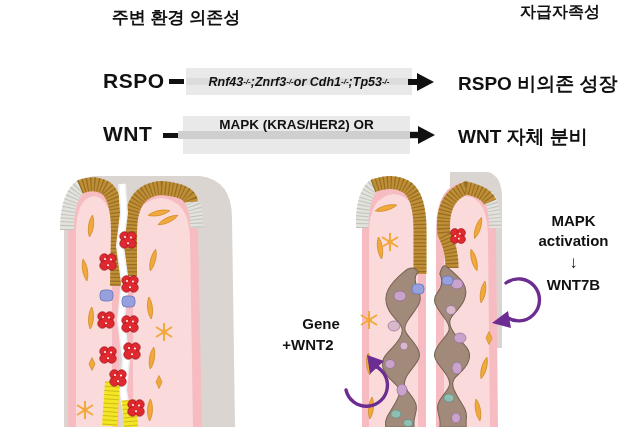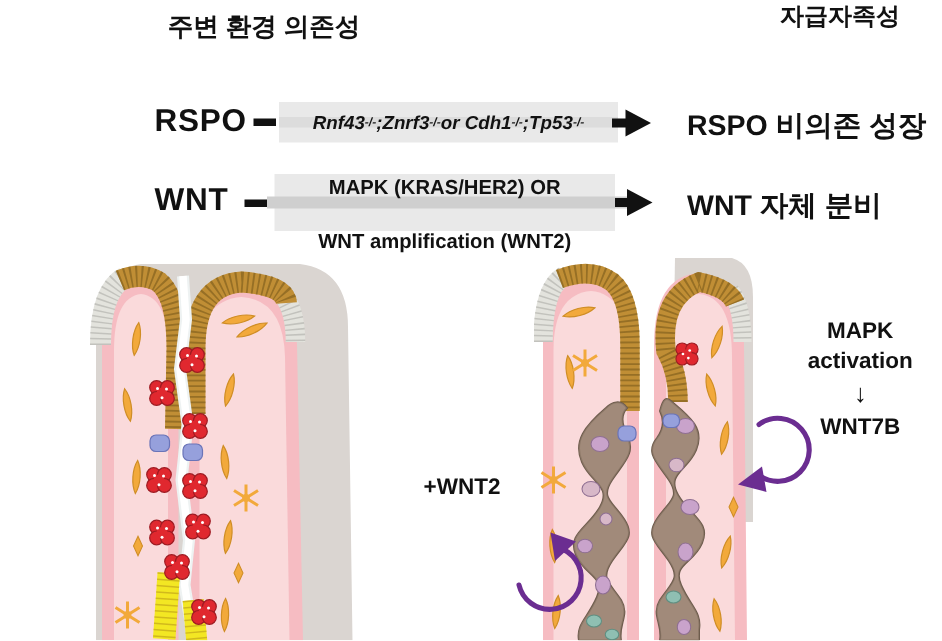--- a/index.html
+++ b/index.html
@@ -74,21 +74,20 @@
   <div class="abs result rspo-result">
     <span>RSPO</span><span> 비의존 성장</span>
   </div>
 
   <div class="abs pw-label wnt-label">WNT</div>
   <div class="abs dash wnt-dash"></div>
   <div class="abs graybox wnt-box"></div>
   <div class="abs shaft wnt-shaft"></div>
   <div class="abs wnt-box-text">
     <div>MAPK (KRAS/HER2) OR</div>
-    <div>WNT amplification (WNT2)</div>
   </div>
   <div class="abs arrow-shaft wnt-arrow-shaft"></div>
   <div class="abs arrow-head wnt-arrow-head"></div>
   <div class="abs result wnt-result">
     <span>WNT</span><span> 자체 분비</span>
   </div>
 
   <svg class="illu" style="left:60px;top:168px" width="177" height="259" viewBox="0 0 177 259">
     <defs>
       <g id="pc">
@@ -267,20 +266,21 @@
       <path d="M346,390 A21,21 0 1 0 372,365" fill="none" stroke="#6b2d91" stroke-width="3.4" stroke-linecap="round"></path>
       <path d="M384,361 L367,355 L370,374 Z" fill="#6b2d91"></path>
     </g>
     <g>
       <path d="M506,283 A21,21 0 1 1 505,316" fill="none" stroke="#6b2d91" stroke-width="3.4" stroke-linecap="round"></path>
       <path d="M492,323 L508,311 L511,328 Z" fill="#6b2d91"></path>
     </g>
   </svg>
 
   <div class="abs anno anno-left">
+    <div>Gene</div>
     <div class="l3">+WNT2</div>
   </div>
 
   <div class="abs anno anno-right">
     <div>MAPK</div>
     <div>activation</div>
     <div class="dn">↓</div>
     <div>WNT7B</div>
   </div>
 

